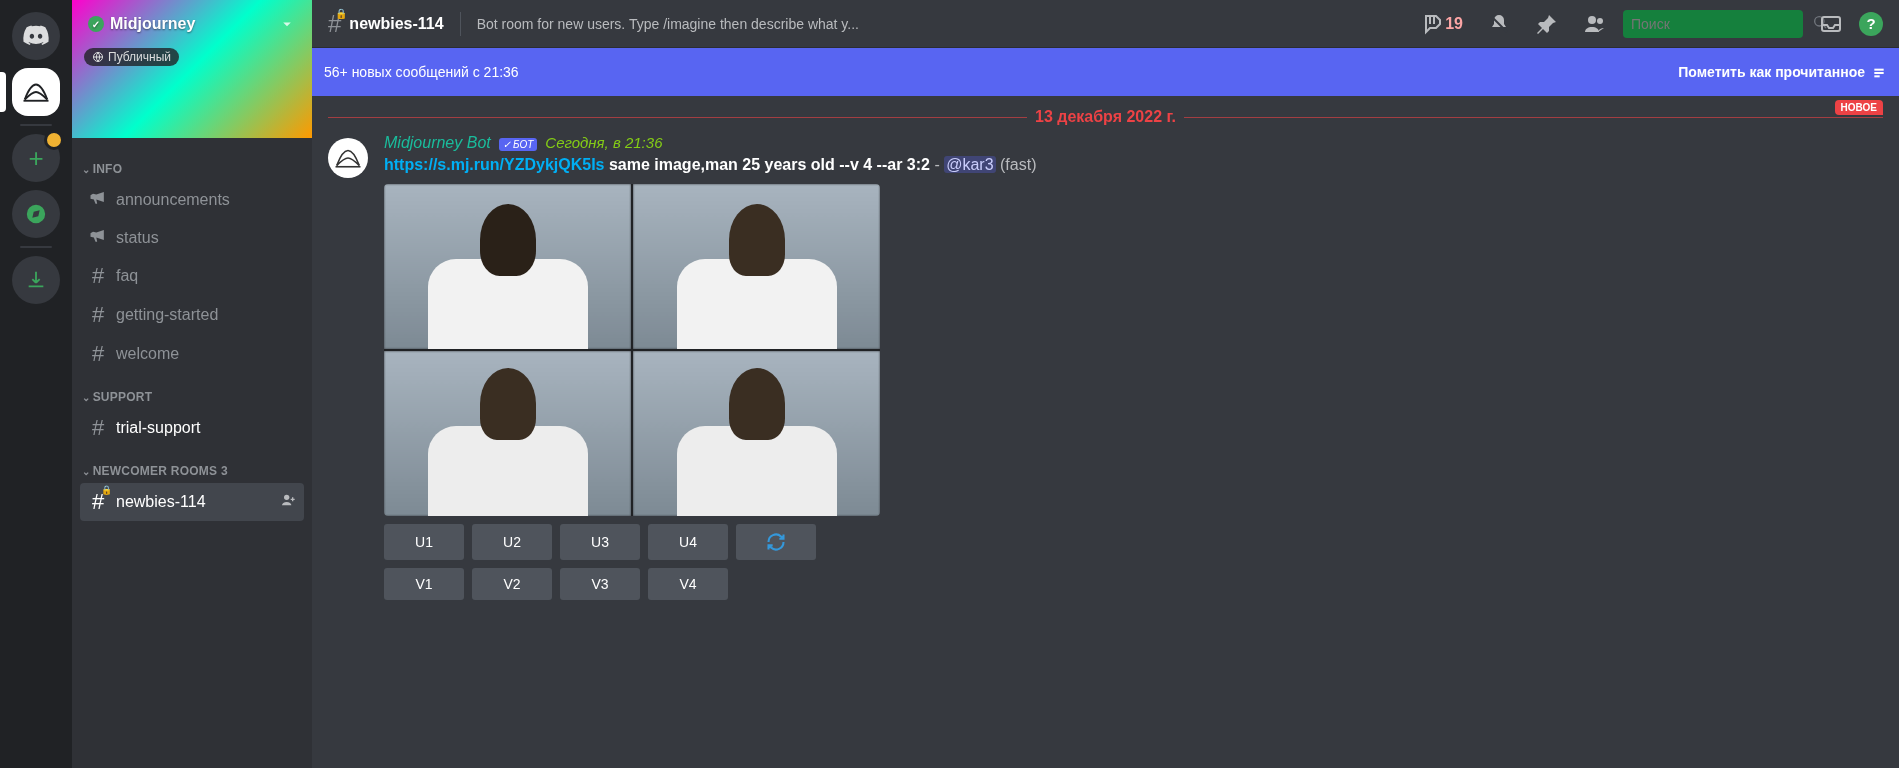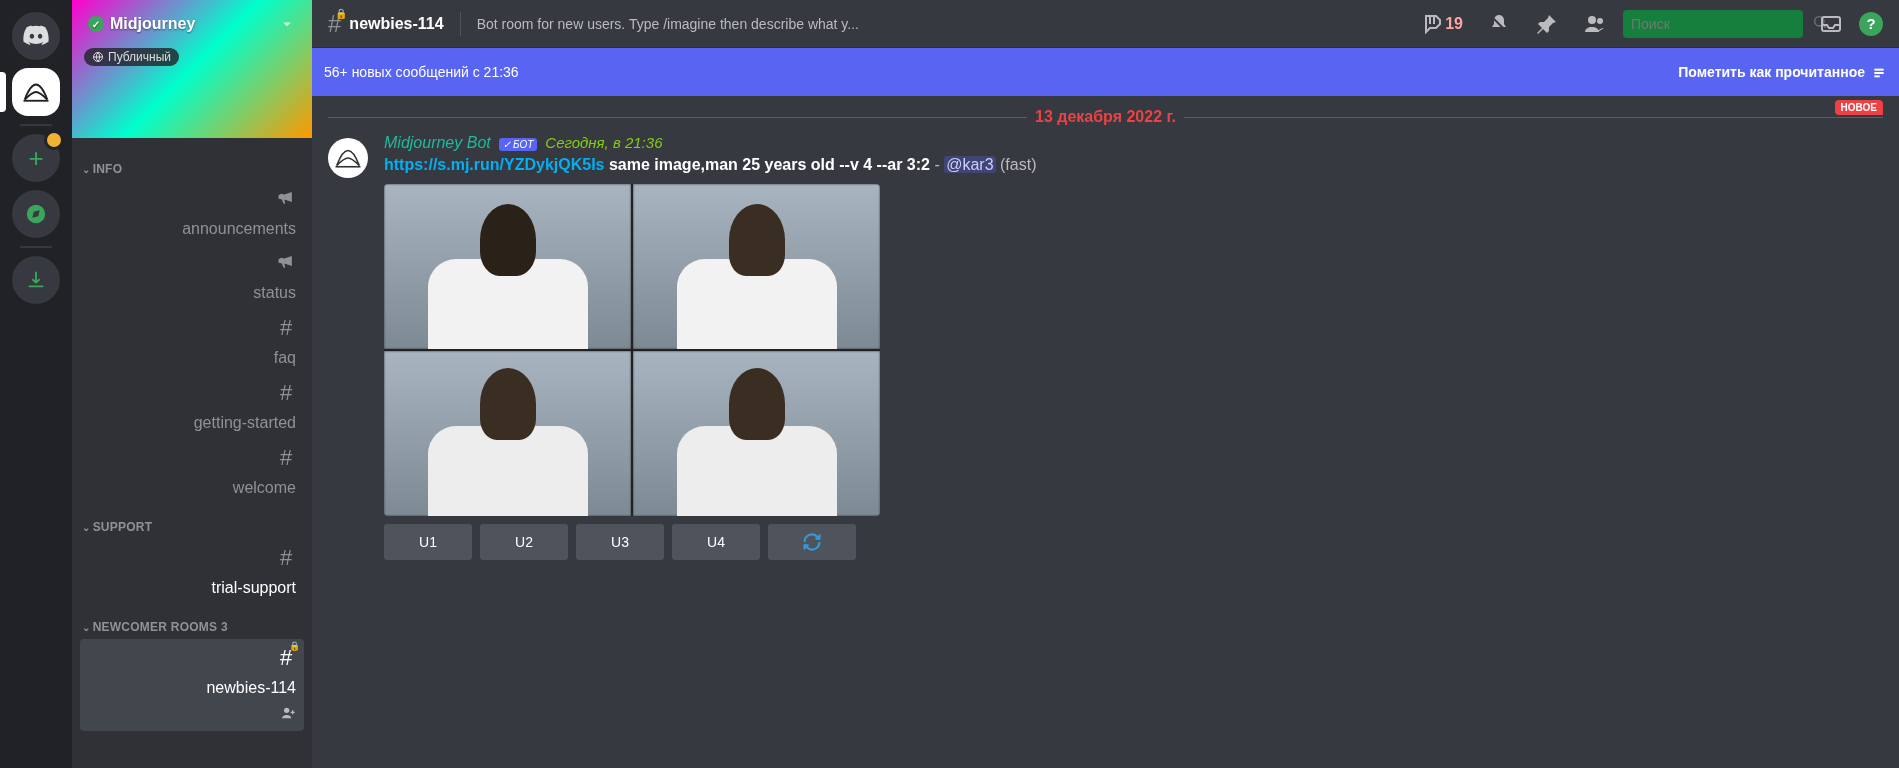--- a/index.html
+++ b/index.html
@@ -21,21 +21,21 @@
 .sidebar { width:240px; background:#2f3136; display:flex; flex-direction:column; min-height:0; }
 .server-banner { height:138px; position:relative; background:linear-gradient(135deg,#ff00cc 0%,#00ffcc 25%,#ff9900 50%,#6600ff 75%,#ffcc00 100%); background-size:200% 200%; }
 .server-banner .header { position:absolute; top:0; left:0; right:0; height:48px; display:flex; align-items:center; padding:0 16px; cursor:pointer; }
 .server-banner .name { font-weight:600; font-size:16px; color:#fff; flex:1; display:flex; align-items:center; gap:6px; text-shadow:0 1px 2px rgba(0,0,0,.5); }
 .verified { width:16px; height:16px; background:#3ba55c; border-radius:50%; display:inline-flex; align-items:center; justify-content:center; font-size:10px; color:#fff; }
 .chev { color:#fff; opacity:.8; }
 .public-tag { position:absolute; top:48px; left:12px; background:rgba(32,34,37,.8); color:#dcddde; font-size:12px; font-weight:500; padding:2px 8px; border-radius:10px; display:flex; align-items:center; gap:4px; }
 .channel-scroll { flex:1; overflow-y:auto; padding:8px 0 8px 8px; }
 .category { display:flex; align-items:center; font-size:12px; font-weight:600; color:#8e9297; text-transform:uppercase; padding:16px 8px 4px 2px; cursor:pointer; gap:2px; letter-spacing:.02em; }
 .category .arrow { font-size:10px; }
-.channel { display:flex; align-items:flex-end; gap:8px; padding:6px 8px; margin:1px 8px 1px 0; border-radius:4px; color:#8e9297; font-size:16px; cursor:pointer;flex-direction:column; }
+.channel { display:flex; align-items:center; gap:8px; padding:6px 8px; margin:1px 8px 1px 0; border-radius:4px; color:#8e9297; font-size:16px; cursor:pointer; }
 .channel .ico { width:20px; text-align:center; font-size:20px; color:#8e9297; flex-shrink:0; }
 .channel.sel { background:#42464d; color:#fff; }
 .channel.sel .ico { color:#fff; }
 .channel.unread { color:#fff; }
 .channel .invite { margin-left:auto; color:#b9bbbe; font-size:16px; }
 
 
 .main { flex:1; background:#36393f; display:flex; flex-direction:column; min-width:0; }
 .topbar { height:48px; display:flex; align-items:center; padding:0 16px; gap:8px; border-bottom:1px solid rgba(0,0,0,.2); }
 .topbar .hash { font-size:24px; color:#8e9297; position:relative; }
@@ -78,21 +78,21 @@
 .cell .bg { position:absolute; inset:0; background:linear-gradient(180deg,#a8b4bf 0%,#7d8a94 100%); filter:blur(1px); }
 .cell .head { position:absolute; left:50%; top:12%; transform:translateX(-50%); width:56px; height:72px; background:linear-gradient(180deg,#d9b896 0%,#b8906a 100%); border-radius:40% 40% 45% 45%; }
 .cell .hair1 { background:#2a2118; border-radius:50% 50% 35% 35%; }
 .cell .hair2 { background:#3a2e22; border-radius:50% 50% 30% 30%; }
 .cell .torso { position:absolute; left:50%; bottom:0; transform:translateX(-50%); width:160px; height:90px; background:#f2f2f2; border-radius:28px 28px 0 0; }
 .cell.c3 .head, .cell.c4 .head { top:10%; }
 .cell.c3 .torso, .cell.c4 .torso { background:#ededed; }
 
 .btn-rows { margin-top:8px; display:flex; flex-direction:column; gap:8px; }
 .btn-row { display:flex; gap:8px; }
-.dbtn { background:#4f545c; color:#fff; border:none; border-radius:3px; padding:8px 0; width:88px; font-size:14px; font-weight:500; cursor:pointer; display:flex; align-items:center; justify-content:center; }
+.dbtn { background:#4f545c; color:#fff; border:none; border-radius:3px; padding:8px 0; width:80px; font-size:14px; font-weight:500; cursor:pointer; display:flex; align-items:center; justify-content:center; }
 .dbtn.iconbtn svg { width:20px; height:20px; }
 
 
 ::-webkit-scrollbar { width:8px; }
 ::-webkit-scrollbar-thumb { background:#202225; border-radius:4px; }
 ::-webkit-scrollbar-track { background:transparent; }
 </style>
 </head>
 <body>
 
@@ -317,17 +317,23 @@
               <button class="dbtn">U1</button>
               <button class="dbtn">U2</button>
               <button class="dbtn">U3</button>
               <button class="dbtn">U4</button>
               <button class="dbtn iconbtn">
                 <svg viewBox="0 0 24 24" fill="none" stroke="#3498db" stroke-width="2.5">
                   <path d="M3 12a9 9 0 0 1 15-6.7L21 8M21 3v5h-5M21 12a9 9 0 0 1-15 6.7L3 16M3 21v-5h5"></path>
                 </svg>
               </button>
             </div>
+          <div class="btn-row" id="v-row">
+              <button class="dbtn">V1</button>
+              <button class="dbtn">V2</button>
+              <button class="dbtn">V3</button>
+              <button class="dbtn">V4</button>
+            </div>
         </div>
       </div>
     </div>
   </div>
 </div>
 
 </body></html>

